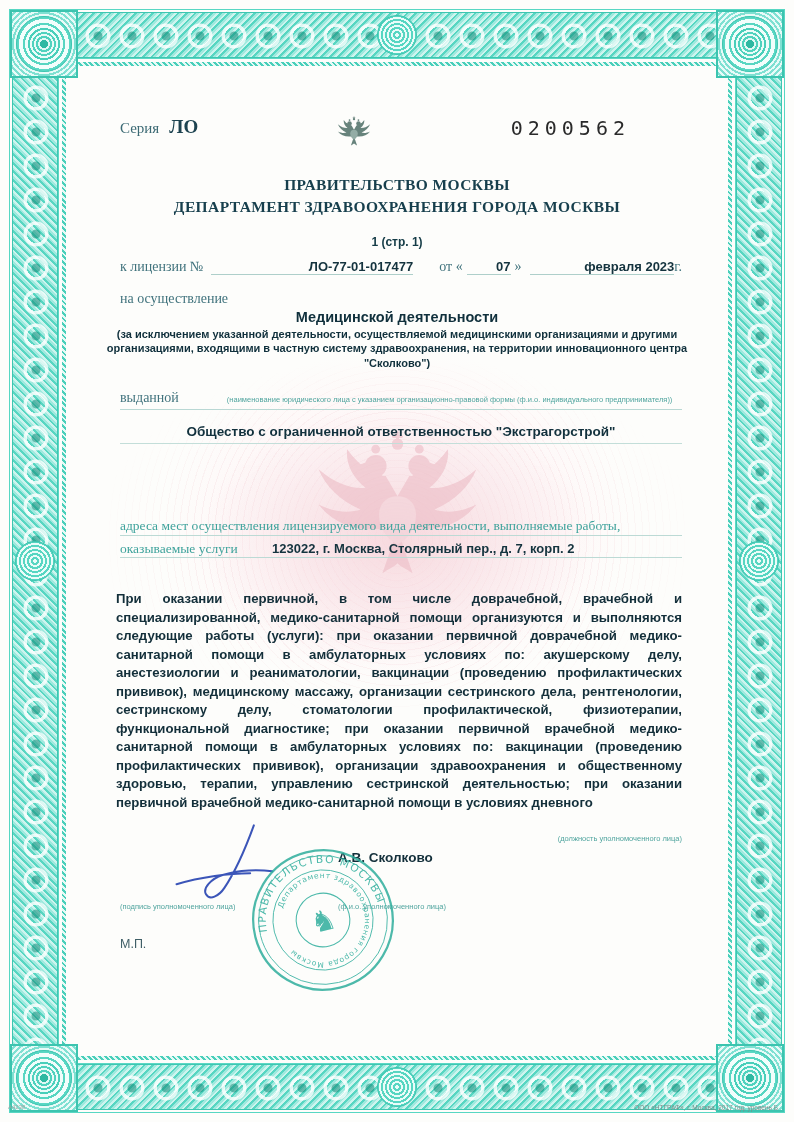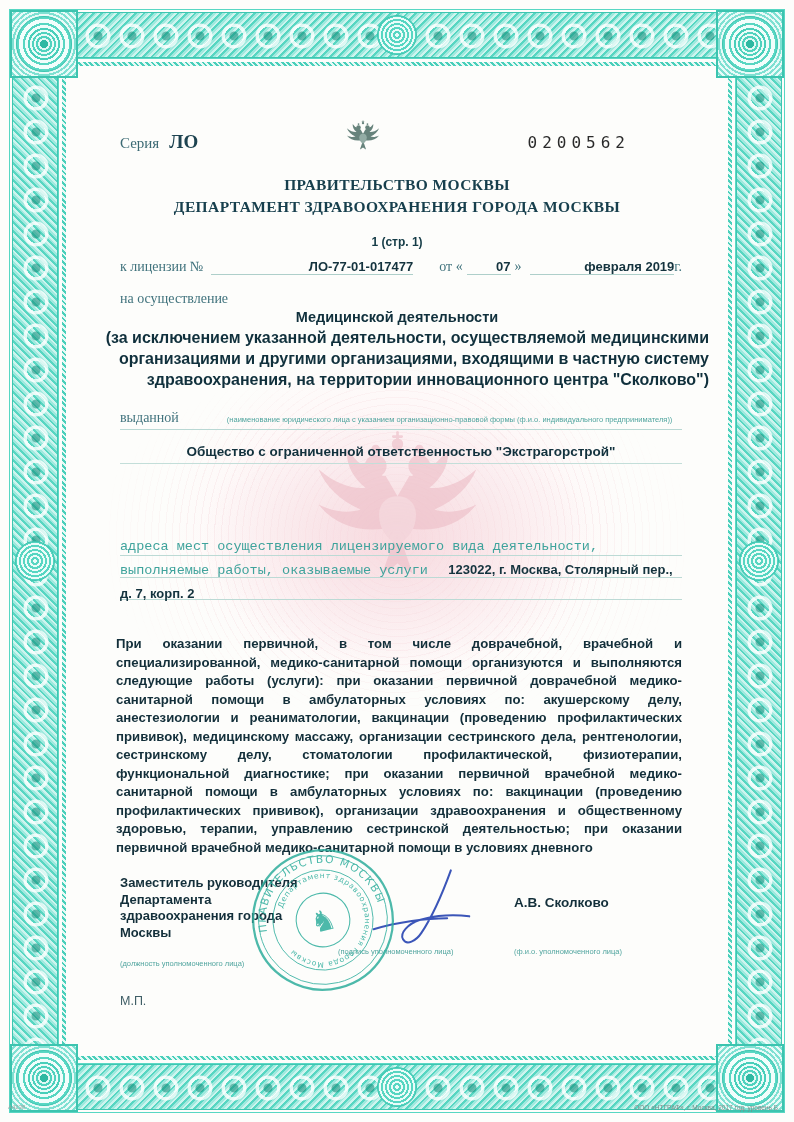--- a/index.html
+++ b/index.html
@@ -68,28 +68,28 @@
       radial-gradient(ellipse 45% 50% at 50% 50%, rgba(246,213,219,.85), rgba(250,233,236,.5) 55%, rgba(255,255,255,0) 75%),
       repeating-radial-gradient(circle at 50% 50%, rgba(238,190,198,.22) 0 1px, transparent 1px 7px);
     -webkit-mask-image:radial-gradient(ellipse at 50% 50%, #000 42%, transparent 74%);
     mask-image:radial-gradient(ellipse at 50% 50%, #000 42%, transparent 74%);
     display:flex; align-items:center; justify-content:center;
   }
   .eagle-watermark { width:235px; opacity:.68; }
   .eagle-watermark .ea { fill:#edc0c9; } .eagle-watermark .shield { fill:#f2d2d8; }
   .eagle-watermark .cross { stroke:#edc0c9; fill:none; }
   .doc-flow { position:relative; z-index:1; }
-  .row-top { display:flex; align-items:center; margin:44px 92px 0 48px; height:52px; }
+  .row-top { display:flex; align-items:flex-start; margin:44px 92px 0 48px; height:52px; }
   .series { font-family:"Liberation Serif", serif; font-size:15px; color:#3c6a74; white-space:nowrap; }
   .series-val { font-size:19px; font-weight:bold; color:#1d4350; margin-left:10px; }
   .eagle-top { width:48px; margin:0 auto; display:block; }
   .eagle-top .ea { fill:#67837c; } .eagle-top .shield { fill:#93aca5; }
   .eagle-top .cross { stroke:#67837c; fill:none; }
   .doc-number {
-    font-family:"DejaVu Sans Mono", monospace; font-size:16px; letter-spacing:5px;
+    font-family:"DejaVu Sans Mono", monospace; font-size:20px; letter-spacing:5px;
     color:#2a2a2a; white-space:nowrap;
   }
   .gov-heading {
     text-align:center; font-family:"Liberation Serif", serif; font-weight:bold;
     font-size:15.5px; color:#173f4d; letter-spacing:.4px; line-height:1.45;
   }
   .gov-heading.first { margin-top:6px; }
   .page-note { margin-top:16px; text-align:center; font-weight:bold; font-size:12px; color:#143b46; }
   .annex-row { display:flex; align-items:baseline; margin:2px 40px 0 48px; }
   .annex-label {
@@ -102,52 +102,52 @@
   .value { font-weight:bold; font-size:13px; color:#14333e; text-align:right; }
   .underlined { border-bottom:1px solid #aecfca; }
   .license-number { width:212px; margin-left:8px; }
   .from { margin-left:26px; }
   .day { width:46px; margin:0 4px; }
   .month { width:152px; margin-left:8px; }
   .spacer { flex:1; }
   .intro { margin:16px 0 0 48px; }
   .activity-title { margin-top:2px; text-align:center; font-weight:bold; font-size:14.5px; color:#10303c; }
   .activity-subtitle {
-    margin:2px auto 0; width:624px; text-align:right; font-weight:bold;
-    font-size:16px; color:#10303c; line-height:1.32;
+    margin:2px auto 0; width:624px; text-align:center; font-weight:bold;
+    font-size:11px; color:#10303c; line-height:1.32;
   }
   .issued-row {
     display:flex; align-items:baseline; margin:20px 40px 0 48px;
     border-bottom:1px solid #b9d8d4; padding-bottom:3px;
   }
   .tiny-note { font-size:7.5px; color:#4fa49e; }
   .issued-row .tiny-note { margin-left:8px;padding-left:40px; }
   .organization {
     margin:14px 40px 0 48px; text-align:center; font-weight:bold; font-size:13.5px;
     color:#12313d; border-bottom:1px solid #c3ded9; padding-bottom:4px;
   }
   .address-block {
     margin:70px 40px 0 48px; line-height:22px;
     background-image:repeating-linear-gradient(to bottom, transparent 0 21px, #bcdad5 21px 22px);
   }
-  .address-label { font-family:Liberation Mono, monospace; font-size:13.5px; color:#3fa39c; }
-  .address-value { font-weight:bold; font-size:13px; color:#14333e; margin-left:16px;text-align:right; }
+  .address-label { font-family:Liberation Serif, serif; font-size:13.5px; color:#3fa39c; }
+  .address-value { font-weight:bold; font-size:13px; color:#14333e; margin-left:30px;text-align:right; }
   .body-paragraph {
     margin:30px 40px 0 44px; text-align:justify; font-weight:bold;
     font-size:13.2px; line-height:1.4; color:#132f3a;
   }
   .sign-grid {
     display:grid; grid-template-columns:218px 1fr 168px; grid-template-rows:auto auto;
     margin:18px 40px 0 48px; align-items:start;
   }
   .position { font-weight:bold; font-size:13px; color:#132f3a; line-height:1.28; }
   .sig-area { position:relative; display:flex; justify-content:center; }
   .signature-svg { width:170px; height:92px; margin-top:-12px; }
   .signer-name { font-weight:bold; font-size:13.5px; color:#132f3a; margin-top:20px; text-align:left; }
-  .note-pos { margin-top:4px; }
+  .note-pos { margin-top:4px;text-align:right; }
   .note-sig { margin-top:-8px; }
   .note-name { margin-top:-8px; }
   .mp { margin:26px 0 0 48px; font-size:12.5px; color:#3f5e66; }
   .footer-note {
     position:absolute; left:0; right:0; bottom:22px; text-align:center; z-index:2;
     font-family:"Liberation Serif", serif; font-size:13.5px; color:#2c7d72; letter-spacing:1.3px;
   }
   .stamp {
     position:absolute; left:175px; top:772px; width:152px; height:152px; z-index:3;
     transform:rotate(-14deg); opacity:.85;
@@ -232,21 +232,21 @@
 
       <div class="page-note">1 (стр. 1)</div>
 
 
       <div class="license-row">
         <span class="form-label">к лицензии №</span>
         <span class="value underlined license-number">ЛО-77-01-017477</span>
         <span class="form-label from">от «</span>
         <span class="value underlined day">07</span>
         <span class="form-label">»</span>
-        <span class="value underlined month">февраля 2019</span>
+        <span class="value underlined month">февраля 2023</span>
         <span class="spacer"></span>
         <span class="form-label">г.</span>
       </div>
 
       <div class="intro form-label">на осуществление</div>
       <div class="activity-title">Медицинской деятельности</div>
       <div class="activity-subtitle">(за исключением указанной деятельности, осуществляемой медицинскими организациями и другими организациями, входящими в частную систему здравоохранения, на территории инновационного центра "Сколково")</div>
 
       <div class="issued-row">
         <span class="form-label">выданной</span>
@@ -256,26 +256,20 @@
       <div class="organization">Общество с ограниченной ответственностью "Экстрагорстрой"</div>
 
       <div class="address-block">
         <span class="address-label">адреса мест осуществления лицензируемого вида деятельности, выполняемые работы, оказываемые услуги</span>
         <span class="address-value">123022, г. Москва, Столярный пер., д. 7, корп. 2</span>
       </div>
 
       <div class="body-paragraph">При оказании первичной, в том числе доврачебной, врачебной и специализированной, медико-санитарной помощи организуются и выполняются следующие работы (услуги): при оказании первичной доврачебной медико-санитарной помощи в амбулаторных условиях по: акушерскому делу, анестезиологии и реаниматологии, вакцинации (проведению профилактических прививок), медицинскому массажу, организации сестринского дела, рентгенологии, сестринскому делу, стоматологии профилактической, физиотерапии, функциональной диагностике; при оказании первичной врачебной медико-санитарной помощи в амбулаторных условиях по: вакцинации (проведению профилактических прививок), организации здравоохранения и общественному здоровью, терапии, управлению сестринской деятельностью; при оказании первичной врачебной медико-санитарной помощи в условиях дневного</div>
 
       <div class="sign-grid">
-        <div class="position">
-          <div>Заместитель руководителя</div>
-          <div>Департамента</div>
-          <div>здравоохранения города</div>
-          <div>Москвы</div>
-        </div>
         <div class="sig-area">
           <svg class="signature-svg" viewBox="0 0 170 100">
             <path d="M112,8 C104,30 92,58 80,76 C74,85 64,90 60,83 C56,76 66,66 78,62 C96,56 118,56 132,58 M28,72 C54,64 86,60 108,60" fill="none" stroke="#3b55b8" stroke-width="2.2" stroke-linecap="round"></path>
           </svg>
         </div>
         <div class="signer-name">А.В. Сколково</div>
         <div class="note-pos tiny-note">(должность уполномоченного лица)</div>
         <div class="note-sig tiny-note">(подпись уполномоченного лица)</div>
         <div class="note-name tiny-note">(ф.и.о. уполномоченного лица)</div>
       </div>

